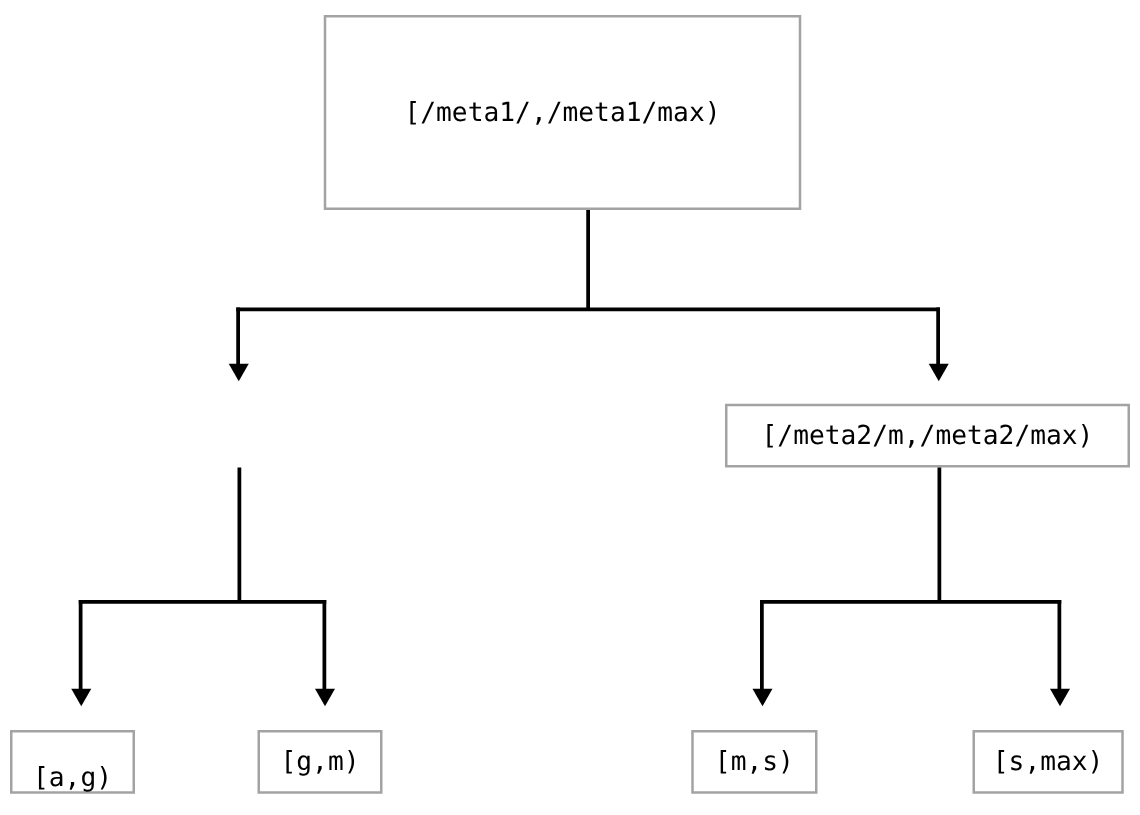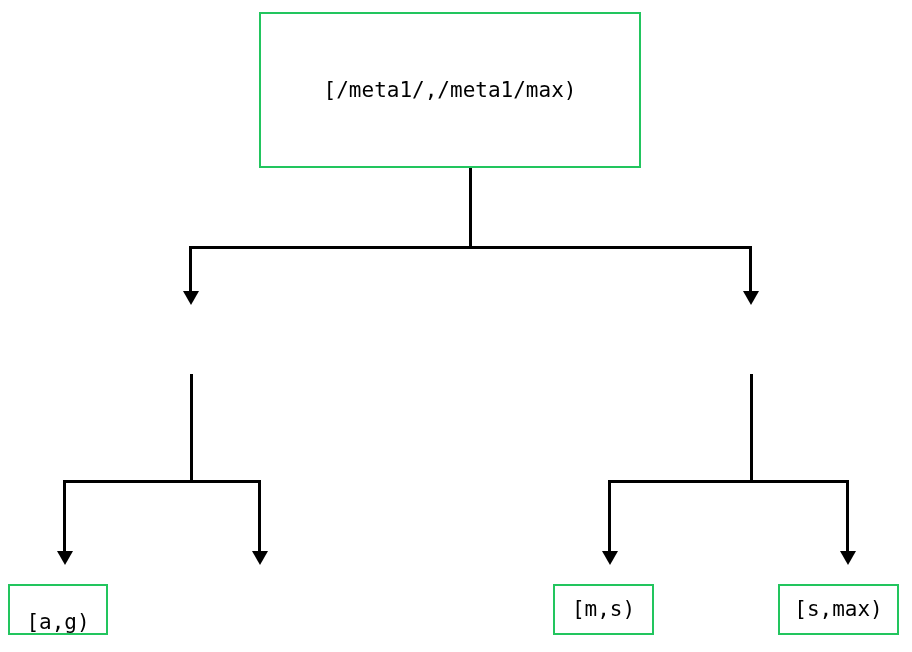--- a/index.html
+++ b/index.html
@@ -13,21 +13,21 @@
   #canvas {
     position: relative;
     width: 912px;
     height: 652px;
     background: #ffffff;
     overflow: hidden;
   }
   .node {
     position: absolute;
     box-sizing: border-box;
-    border: 2px solid #22c55e;
+    border: 2px solid #a3a3a3;
     background: #ffffff;
     display: flex;
     align-items: center;
     justify-content: center;
     color: #000000;
     font-family: "DejaVu Sans Mono", monospace;
     font-size: 21px;
     letter-spacing: 0px;
     white-space: pre;
   }
@@ -109,39 +109,45 @@
   </div>
 
   <div class="edge-v" style="left:469px; top:168px; height:80px;"></div>
   <div class="edge-h" style="left:189px; top:246px; width:563px;"></div>
   <div class="edge-v" style="left:189px; top:246px; height:46px;"></div>
   <div class="arrowhead" style="left:183px; top:291px;"></div>
   <div class="edge-v" style="left:749px; top:246px; height:46px;"></div>
   <div class="arrowhead" style="left:743px; top:291px;"></div>
 
 
+  <div class="node" id="node-l2-right">
+    <span class="node-label">[/meta2/m,/meta2/max)</span>
+  </div>
 
   <div class="edge-v" style="left:190px; top:374px; height:108px;"></div>
   <div class="edge-h" style="left:63px; top:480px; width:198px;"></div>
   <div class="edge-v" style="left:63px; top:480px; height:72px;"></div>
   <div class="arrowhead" style="left:57px; top:551px;"></div>
   <div class="edge-v" style="left:258px; top:480px; height:72px;"></div>
   <div class="arrowhead" style="left:252px; top:551px;"></div>
 
   <div class="edge-v" style="left:750px; top:374px; height:108px;"></div>
   <div class="edge-h" style="left:608px; top:480px; width:241px;"></div>
   <div class="edge-v" style="left:608px; top:480px; height:72px;"></div>
   <div class="arrowhead" style="left:602px; top:551px;"></div>
   <div class="edge-v" style="left:846px; top:480px; height:72px;"></div>
   <div class="arrowhead" style="left:840px; top:551px;"></div>
 
   <div class="node" id="node-leaf-ag">
     <span class="node-label">[a,g)</span>
   </div>
 
+  <div class="node" id="node-leaf-gm">
+    <span class="node-label">[g,m)</span>
+  </div>
 
   <div class="node" id="node-leaf-smax">
     <span class="node-label">[s,max)</span>
   </div>
 
   <div class="node" id="node-leaf-ms">
     <span class="node-label">[m,s)</span>
   </div>
 
 </div>

